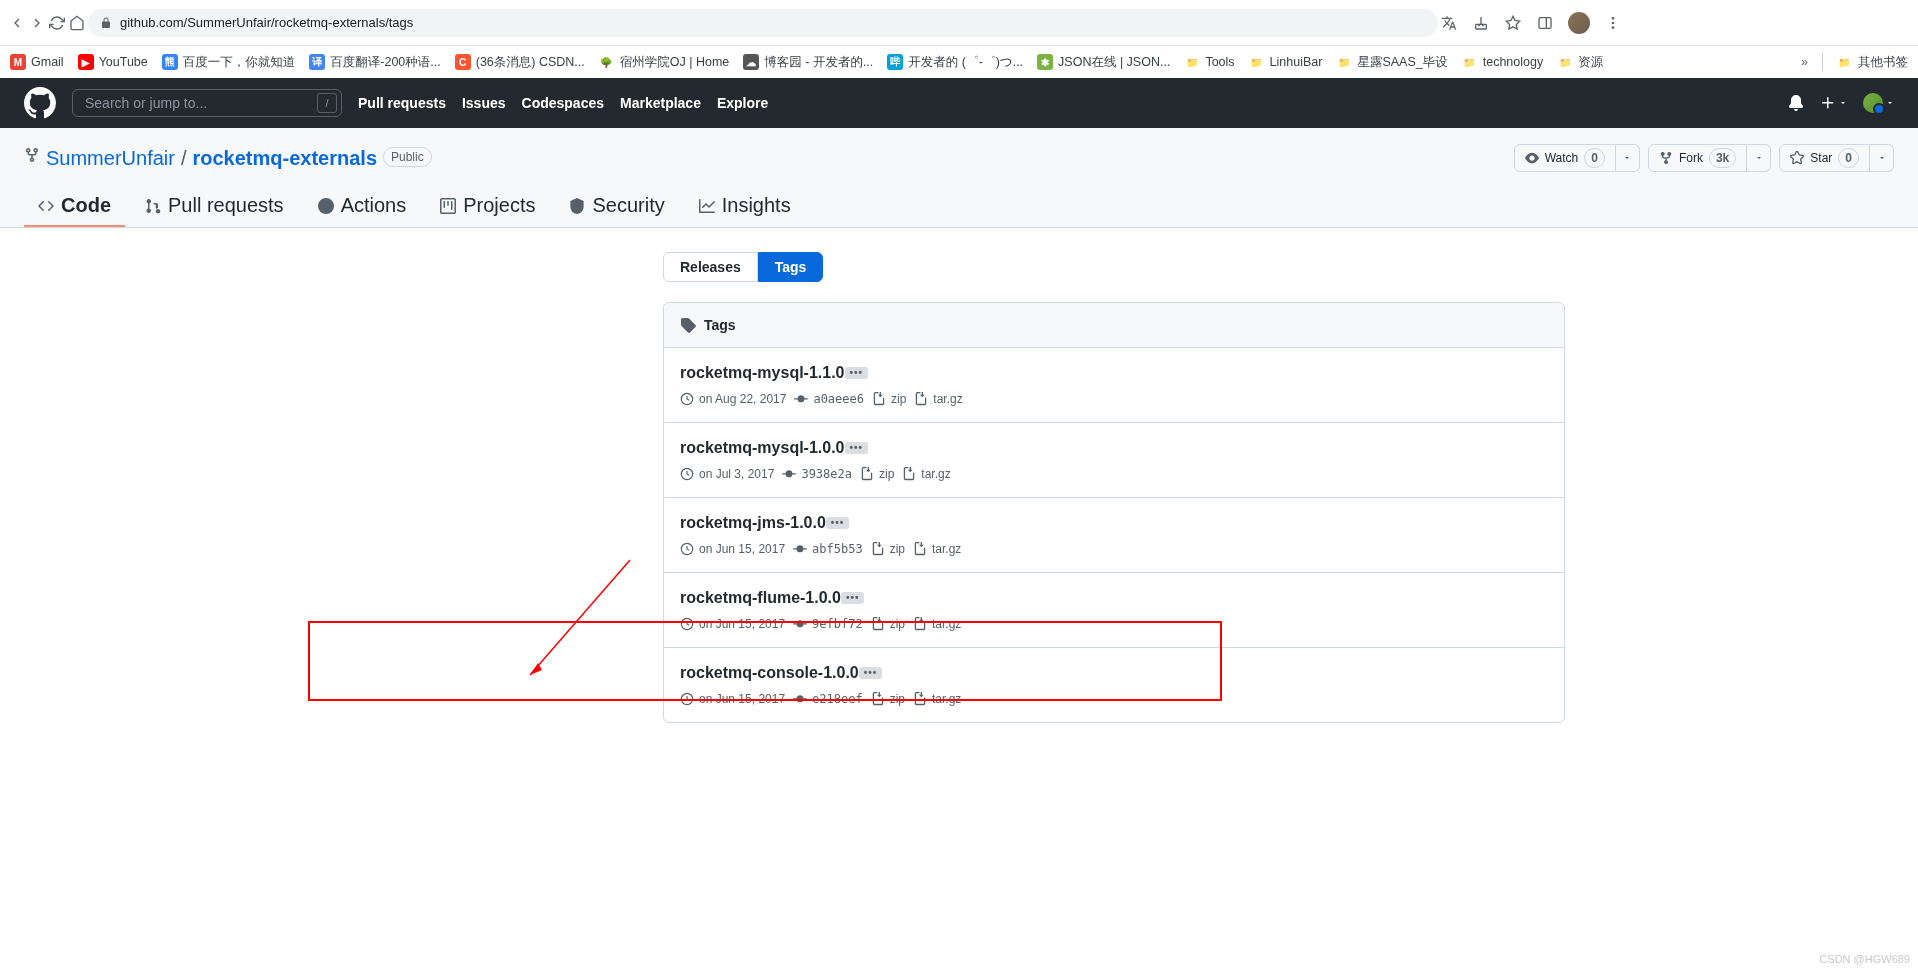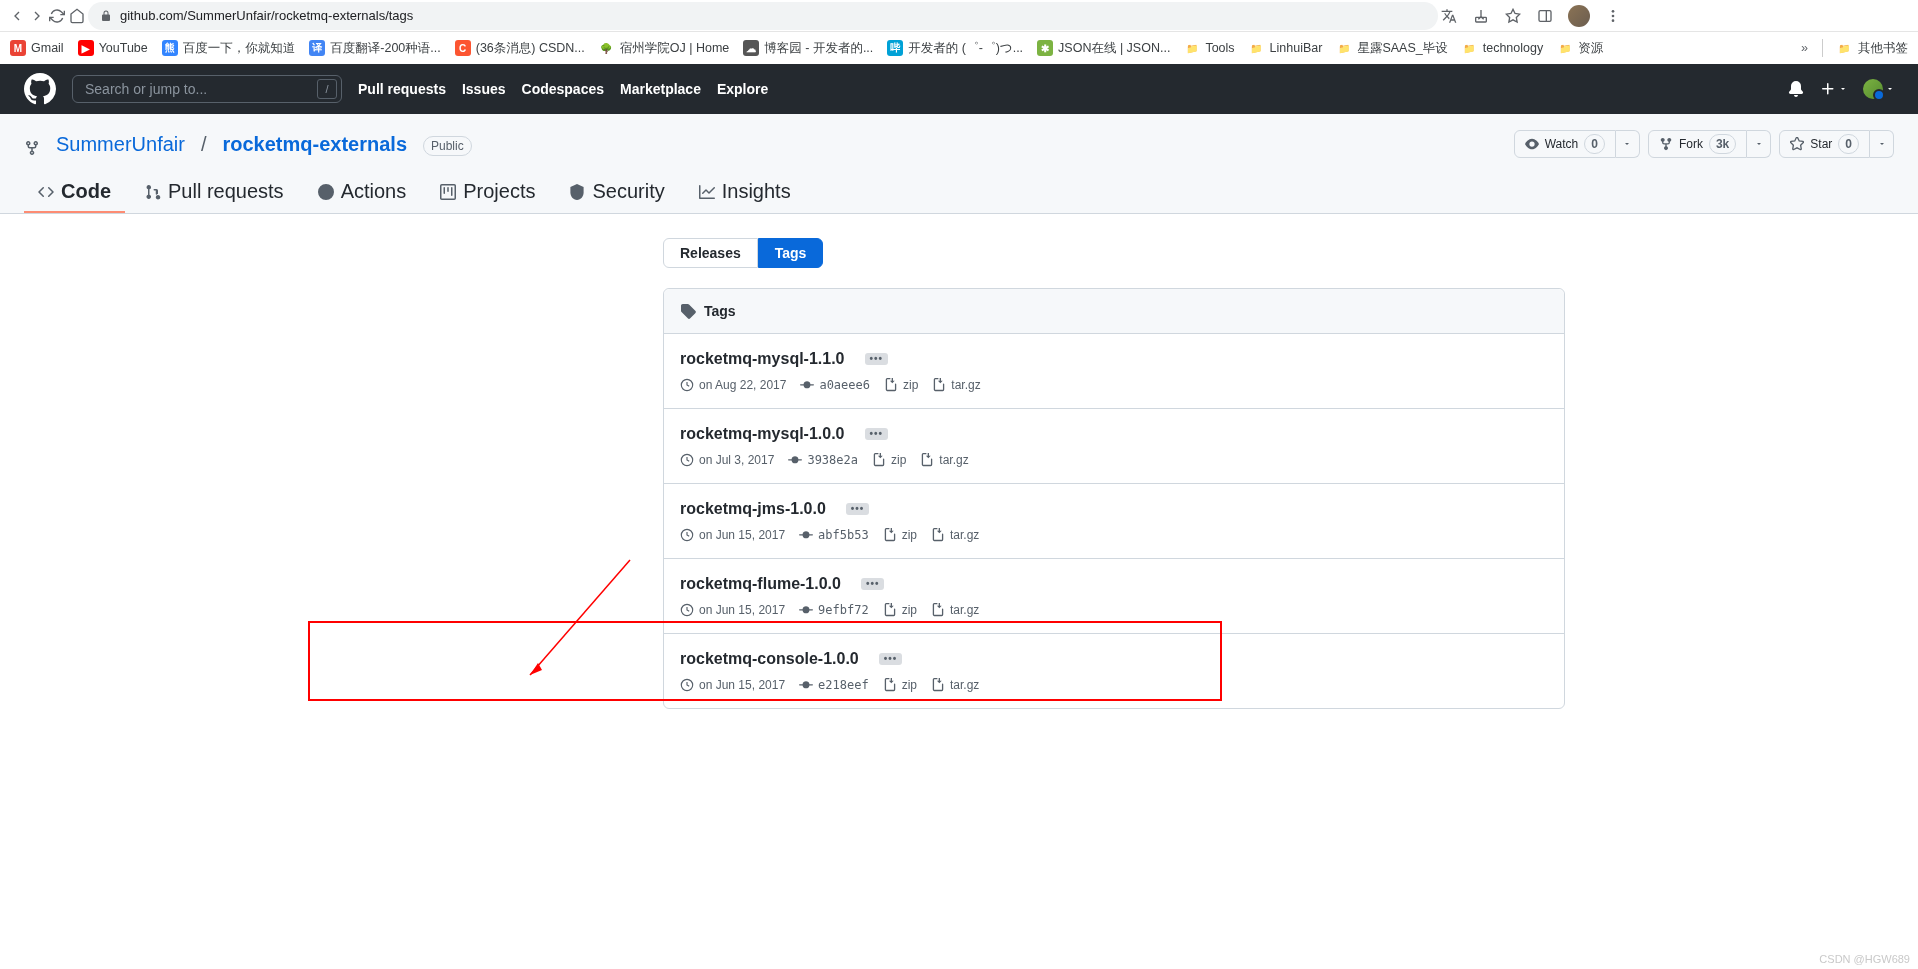--- a/index.html
+++ b/index.html
@@ -1,17 +1,17 @@
 <!DOCTYPE html>
 <html><head>
 <meta charset="utf-8">
 <style>
 *{box-sizing:border-box;margin:0;padding:0;font-family:-apple-system,BlinkMacSystemFont,"Segoe UI",Helvetica,Arial,sans-serif}
 body{background:#fff;font-size:14px;color:#24292f}
-.chrome-bar{height:32px;display:flex;align-items:center;padding:0 8px;gap:2px;border-bottom:1px solid #e5e5e5;background:#fff}
+.chrome-bar{height:46px;display:flex;align-items:center;padding:0 8px;gap:2px;border-bottom:1px solid #e5e5e5;background:#fff}
 .chrome-icon{width:18px;height:18px;display:flex;align-items:center;justify-content:center;color:#5f6368;cursor:pointer}
 .chrome-icon svg{width:16px;height:16px}
 .url-bar{flex:1;display:flex;align-items:center;height:28px;background:#f1f3f4;border-radius:14px;padding:0 12px;gap:8px;max-width:1350px}
 .url-text{color:#202124;font-size:13px}
 .right-tools{display:flex;gap:14px;align-items:center}
 .avatar-s{width:22px;height:22px;border-radius:50%;background:linear-gradient(135deg,#8b7355,#6b5d4f)}
 .bm-bar{height:32px;display:flex;align-items:center;padding:0 10px;gap:14px;font-size:12.5px;color:#3c4043;overflow:hidden}
 .bm{display:flex;align-items:center;gap:5px;white-space:nowrap;cursor:pointer}
 .bm-ic{width:16px;height:16px;border-radius:3px;display:flex;align-items:center;justify-content:center;font-size:10px;font-weight:bold;color:#fff}
 .bm-right{margin-left:auto;display:flex;gap:14px;align-items:center}
@@ -20,21 +20,21 @@
 .gh-search{width:270px;height:28px;background:#24292f;border:1px solid #57606a;border-radius:6px;display:flex;align-items:center;padding:0 12px;color:#8b949e;font-size:14px;position:relative}
 .gh-search-slash{position:absolute;right:4px;border:1px solid #57606a;border-radius:3px;width:20px;height:20px;display:flex;align-items:center;justify-content:center;font-size:11px}
 .gh-nav{display:flex;gap:16px;font-size:14px;font-weight:600}
 .gh-nav a{color:#fff;text-decoration:none;cursor:pointer}
 .gh-right{margin-left:auto;display:flex;gap:16px;align-items:center}
 .gh-plus{display:flex;align-items:center;gap:3px}
 .gh-avatar{width:20px;height:20px;border-radius:50%;background:linear-gradient(135deg,#7cb342,#558b2f);position:relative}
 .gh-avatar::after{content:"";position:absolute;bottom:-2px;right:-2px;width:8px;height:8px;background:#0969da;border-radius:50%;border:2px solid #24292f}
 .repo-head{padding:16px 24px 0;background:#f6f8fa;border-bottom:1px solid #d0d7de}
 .repo-title-row{display:flex;align-items:center;gap:8px}
-.repo-title{display:flex;align-items:flex-end;gap:16px;font-size:20px}
+.repo-title{display:flex;align-items:flex-start;gap:6px;font-size:20px}
 .repo-title a{color:#0969da;text-decoration:none;cursor:pointer}
 .repo-title .sep{color:#57606a}
 .badge{border:1px solid #d0d7de;border-radius:2em;padding:0 7px;font-size:12px;color:#57606a;height:20px;display:flex;align-items:center}
 .repo-actions{margin-left:auto;display:flex;gap:8px}
 .btn-ghost{background:#f6f8fa;border:1px solid #d0d7de;border-radius:6px;height:28px;padding:0 10px;display:flex;align-items:center;gap:6px;font-size:12px;color:#24292f;cursor:pointer;font-weight:500}
 .btn-grp{display:flex}
 .btn-grp .btn-ghost:first-child{border-radius:6px 0 0 6px}
 .dd-caret{border:1px solid #d0d7de;border-left:none;border-radius:0 6px 6px 0;width:24px;height:28px;display:flex;align-items:center;justify-content:center;cursor:pointer}
 .forked-from{font-size:12px;color:#57606a;padding:4px 0 12px}
 .forked-from a{color:#0969da;text-decoration:none}
@@ -45,24 +45,24 @@
 .container{max-width:1216px;margin:0 auto;padding:24px 16px}
 .pill-tabs{display:flex;margin-left:296px;margin-bottom:20px}
 .pill-tab{padding:6px 16px;border:1px solid #d0d7de;font-size:14px;font-weight:600;cursor:pointer}
 .pill-tab:first-child{border-radius:6px 0 0 6px;background:#fff}
 .pill-tab.active{background:#0969da;color:#fff;border-color:#0969da}
 .pill-tab:last-child{border-radius:0 6px 6px 0}
 .box{border:1px solid #d0d7de;border-radius:6px;margin-left:296px;width:902px}
 .box-head{padding:14px 16px;background:#f6f8fa;border-bottom:1px solid #d0d7de;display:flex;align-items:center;gap:8px;font-weight:600;border-radius:6px 6px 0 0}
 .tag-row{padding:16px;border-bottom:1px solid #d0d7de}
 .tag-row:last-child{border-bottom:none}
-.tag-name{font-size:16px;font-weight:600;display:flex;align-items:center;gap:20px}
+.tag-name{font-size:16px;font-weight:600;display:flex;align-items:center;gap:0}
 .tag-name a{color:#24292f;text-decoration:none}
 .ellipsis-btn{background:#dadde1;border-radius:3px;padding:0 5px;height:12px;display:flex;align-items:center;justify-content:center;cursor:pointer;font-size:10px;color:#57606a;font-weight:bold;letter-spacing:1px;line-height:1}
-.tag-meta{display:flex;gap:14px;margin-top:10px;font-size:12px;color:#57606a;align-items:center}
+.tag-meta{display:flex;gap:8px;margin-top:10px;font-size:12px;color:#57606a;align-items:center}
 .tag-meta a{color:#57606a;text-decoration:none;display:flex;align-items:center;gap:5px}
 .commit-hash{font-family:ui-monospace,monospace}
 .oi{width:14px;height:14px;display:inline-block}
 .highlight-box{position:absolute;border:2px solid red;pointer-events:none}
 .arrow-svg{position:absolute;pointer-events:none}
 .watermark{position:fixed;right:8px;bottom:4px;font-size:11px;color:#c9c9c9;font-family:Liberation Sans, sans-serif}
 </style>
 </head>
 <body>
 

